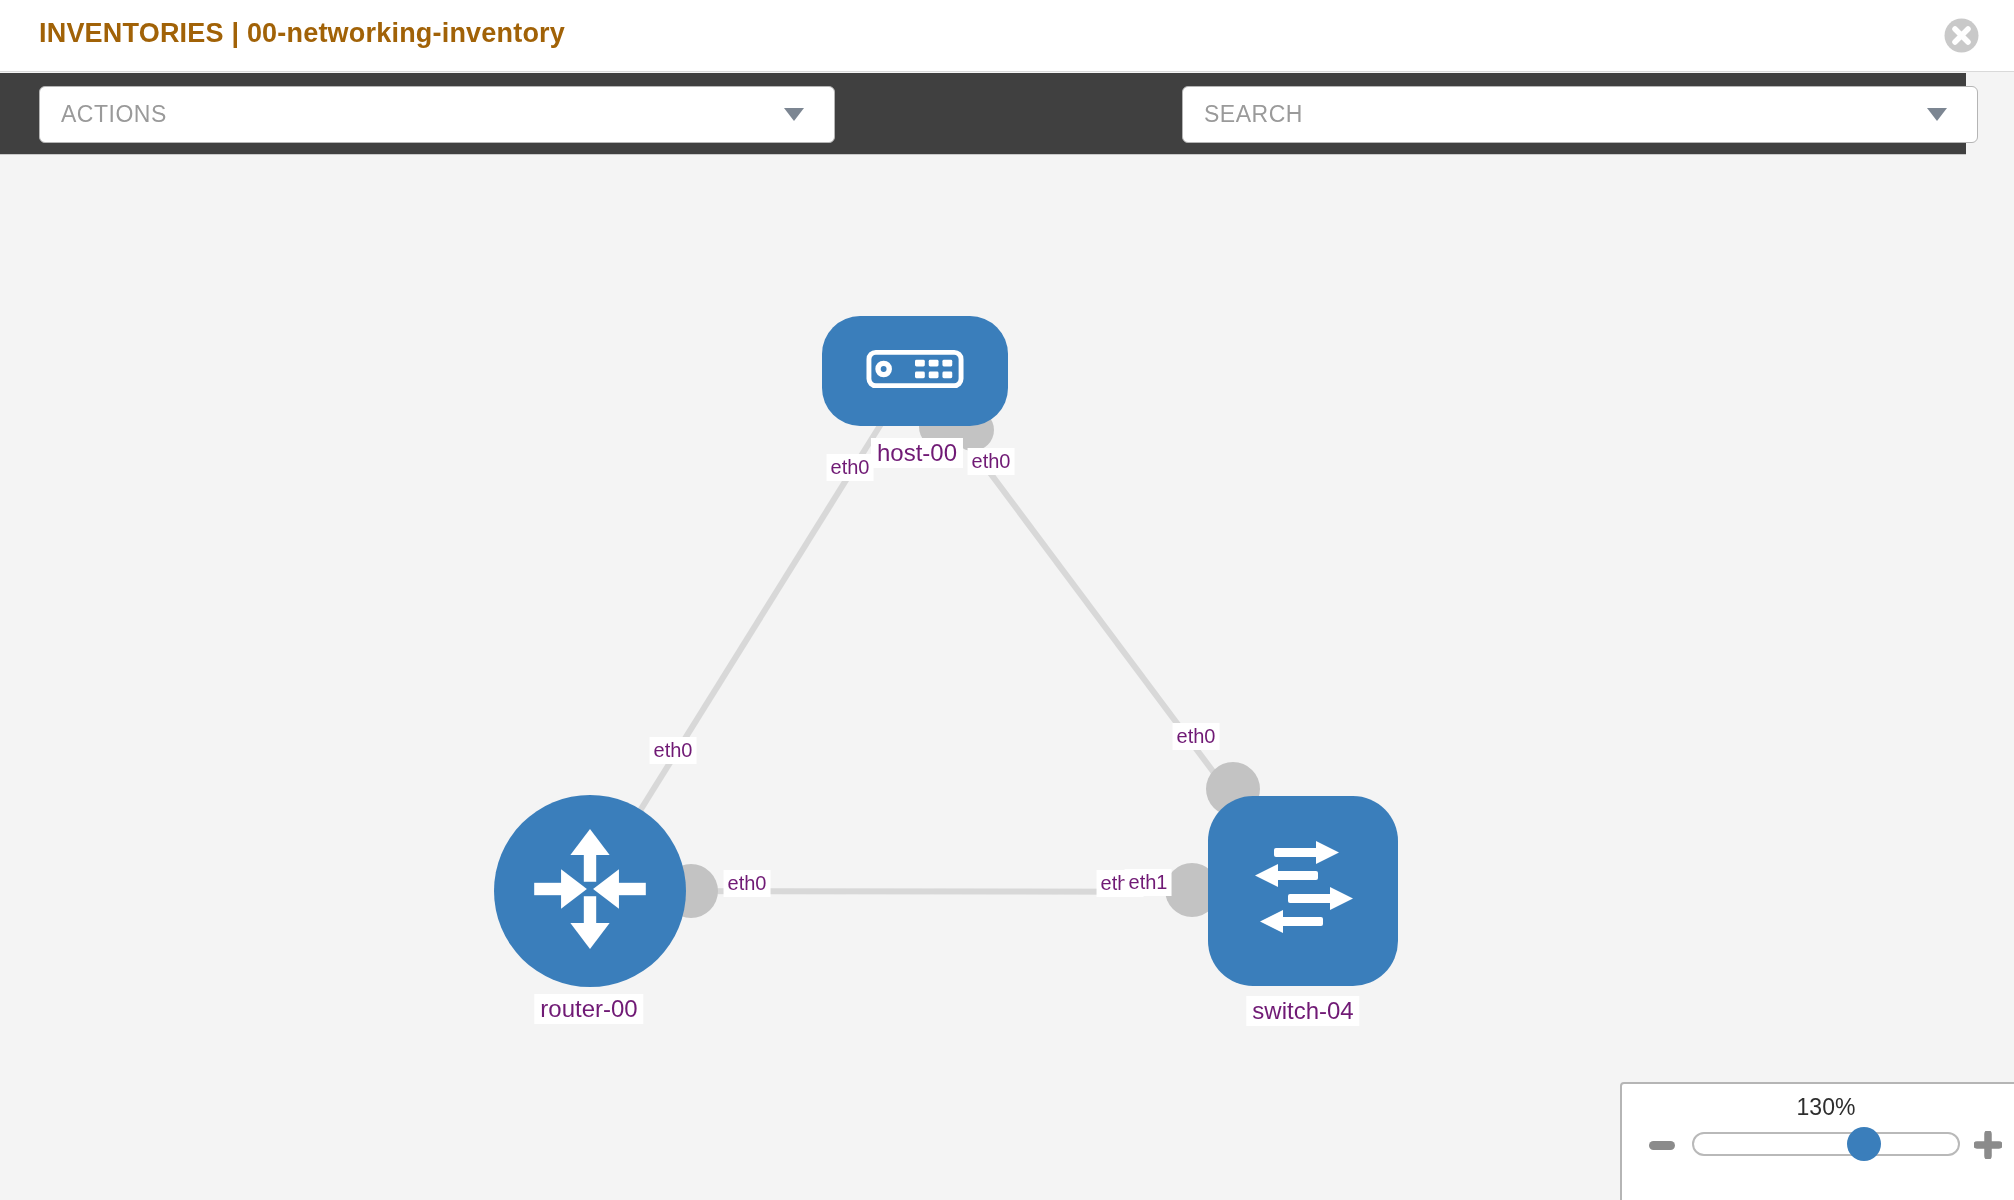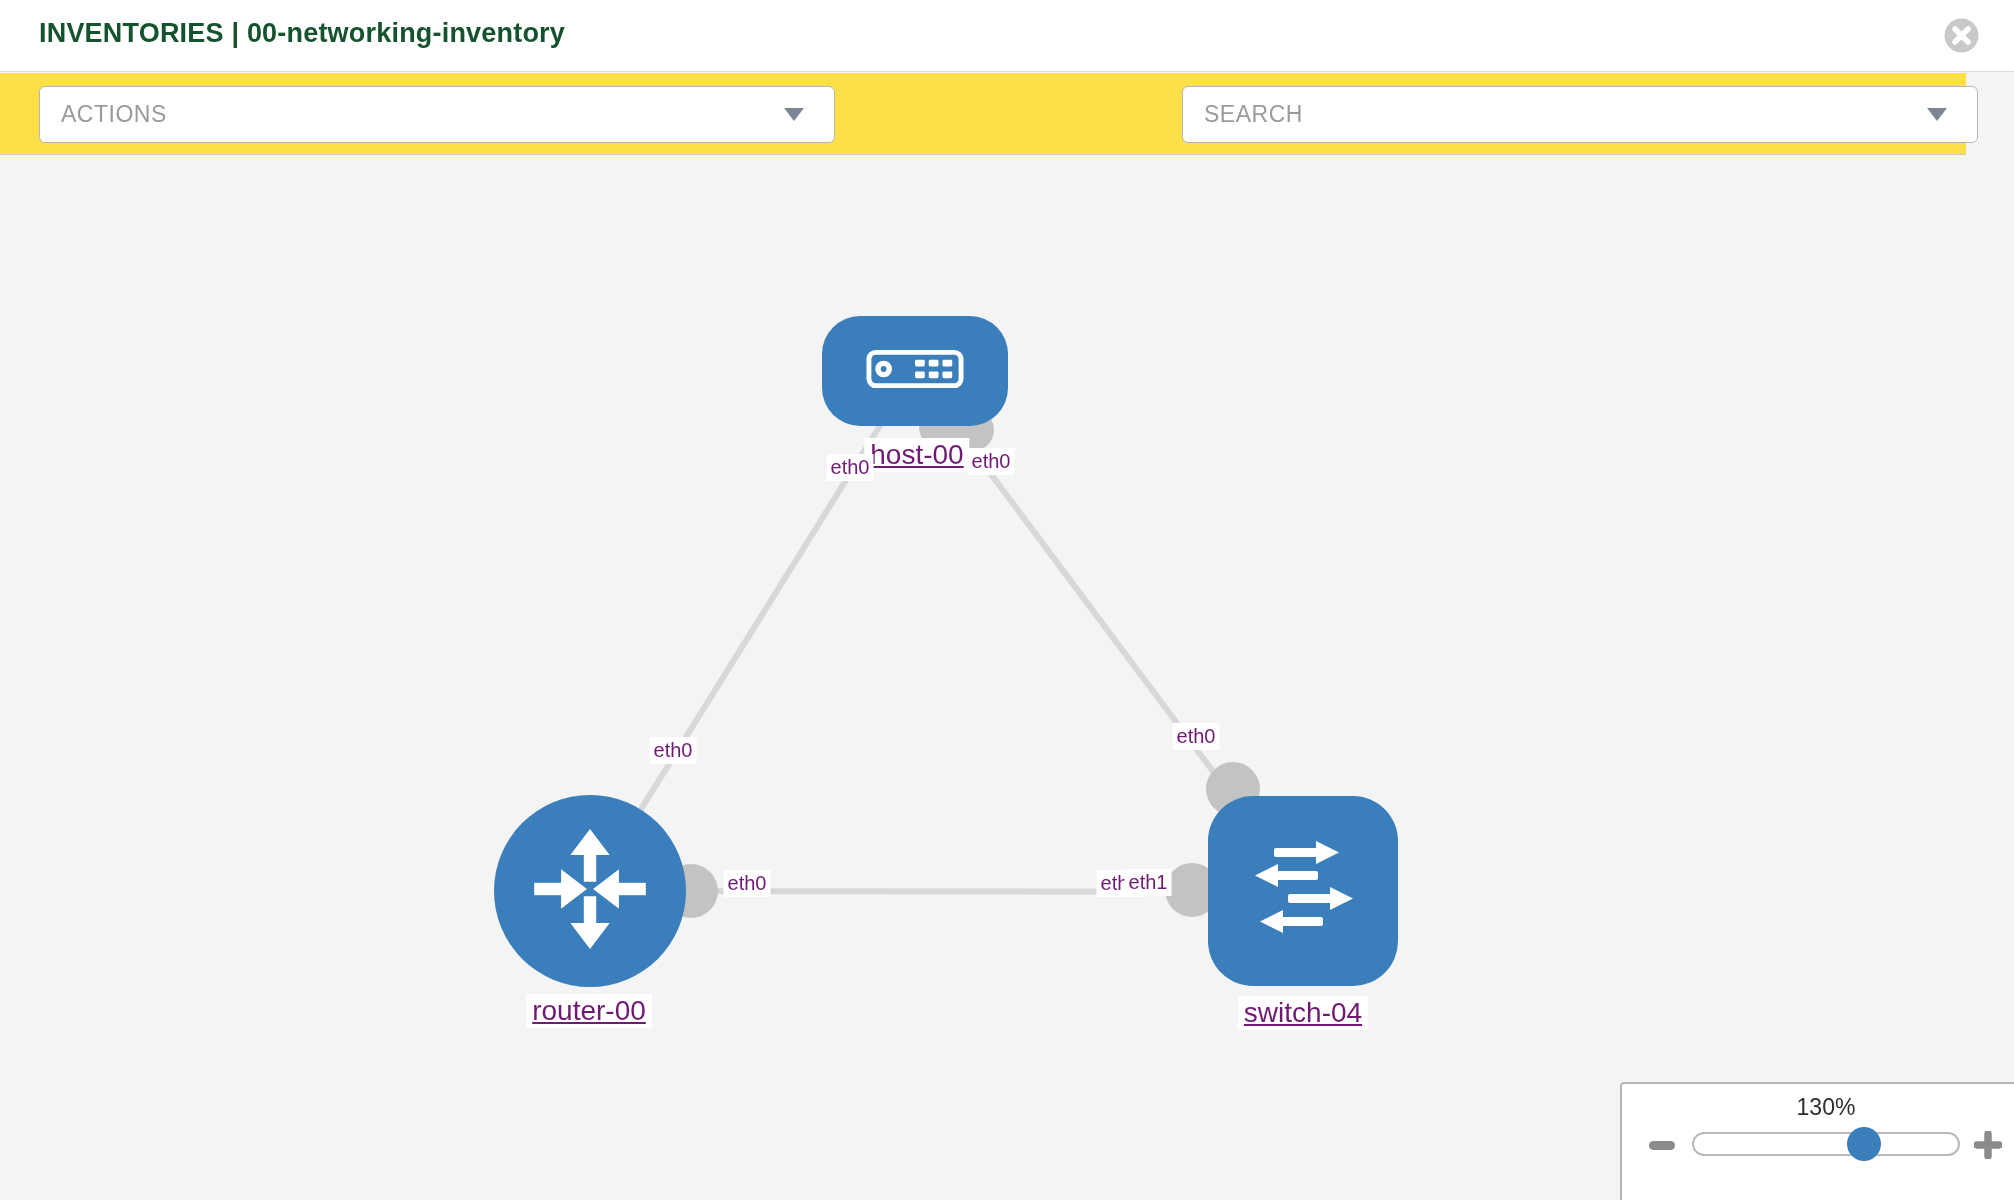--- a/index.html
+++ b/index.html
@@ -9,30 +9,30 @@
     background: #f4f4f4;
     position: relative;
   }
   
   .header {
     position: absolute; left: 0; top: 0; width: 2014px; height: 72px;
     background: #ffffff; border-bottom: 1px solid #d9d9d9;
   }
   .header-title {
     position: absolute; left: 39px; top: 18px;
-    font-size: 27px; font-weight: bold; color: #14532d; letter-spacing: 0.2px;
+    font-size: 27px; font-weight: bold; color: #a16207; letter-spacing: 0.2px;
   }
   .close-btn {
     position: absolute; left: 1943px; top: 17px; width: 37px; height: 37px;
     border: none; background: transparent; cursor: pointer; padding: 0;
   }
   
   .toolbar {
     position: absolute; left: 0; top: 73px; width: 1966px; height: 82px;
-    background: #fde047; border-bottom: 1px solid #c9c9c9;
+    background: #404040; border-bottom: 1px solid #c9c9c9;
   }
   .select-box {
     position: absolute; top: 13px; height: 57px; width: 796px;
     background: #ffffff; border: 1px solid #b5b5b5; border-radius: 6px;
     display: flex; align-items: center; padding: 0 30px 0 21px;
     cursor: pointer;
   }
   .select-box .ph {
     font-size: 23px; color: #9a9a9a; flex: 1; letter-spacing: 0.5px;
   }
@@ -60,21 +60,21 @@
     display: flex; align-items: center; justify-content: center;
     cursor: pointer;
   }
   .node-host   { left: 822px; top: 161px; width: 186px; height: 110px; border-radius: 38px; }
   .node-router { left: 494px; top: 640px; width: 192px; height: 192px; border-radius: 50%; }
   .node-switch { left: 1208px; top: 641px; width: 190px; height: 190px; border-radius: 45px; }
   .chip {
     position: absolute; background: #ffffff; color: #701a75;
     white-space: nowrap; transform: translateX(-50%);
   }
-  .name-chip { font-size: 28px; padding: 1px 6px; text-decoration: underline; }
+  .name-chip { font-size: 24px; padding: 1px 6px; }
   .eth-chip  { font-size: 20px; padding: 2px 4px; }
 </style>
 </head>
 <body>
 
 <div class="header">
   <div class="header-title">INVENTORIES | 00-networking-inventory</div>
   <button class="close-btn">
     <span>
       <svg width="37" height="37" viewBox="0 0 37 37">

